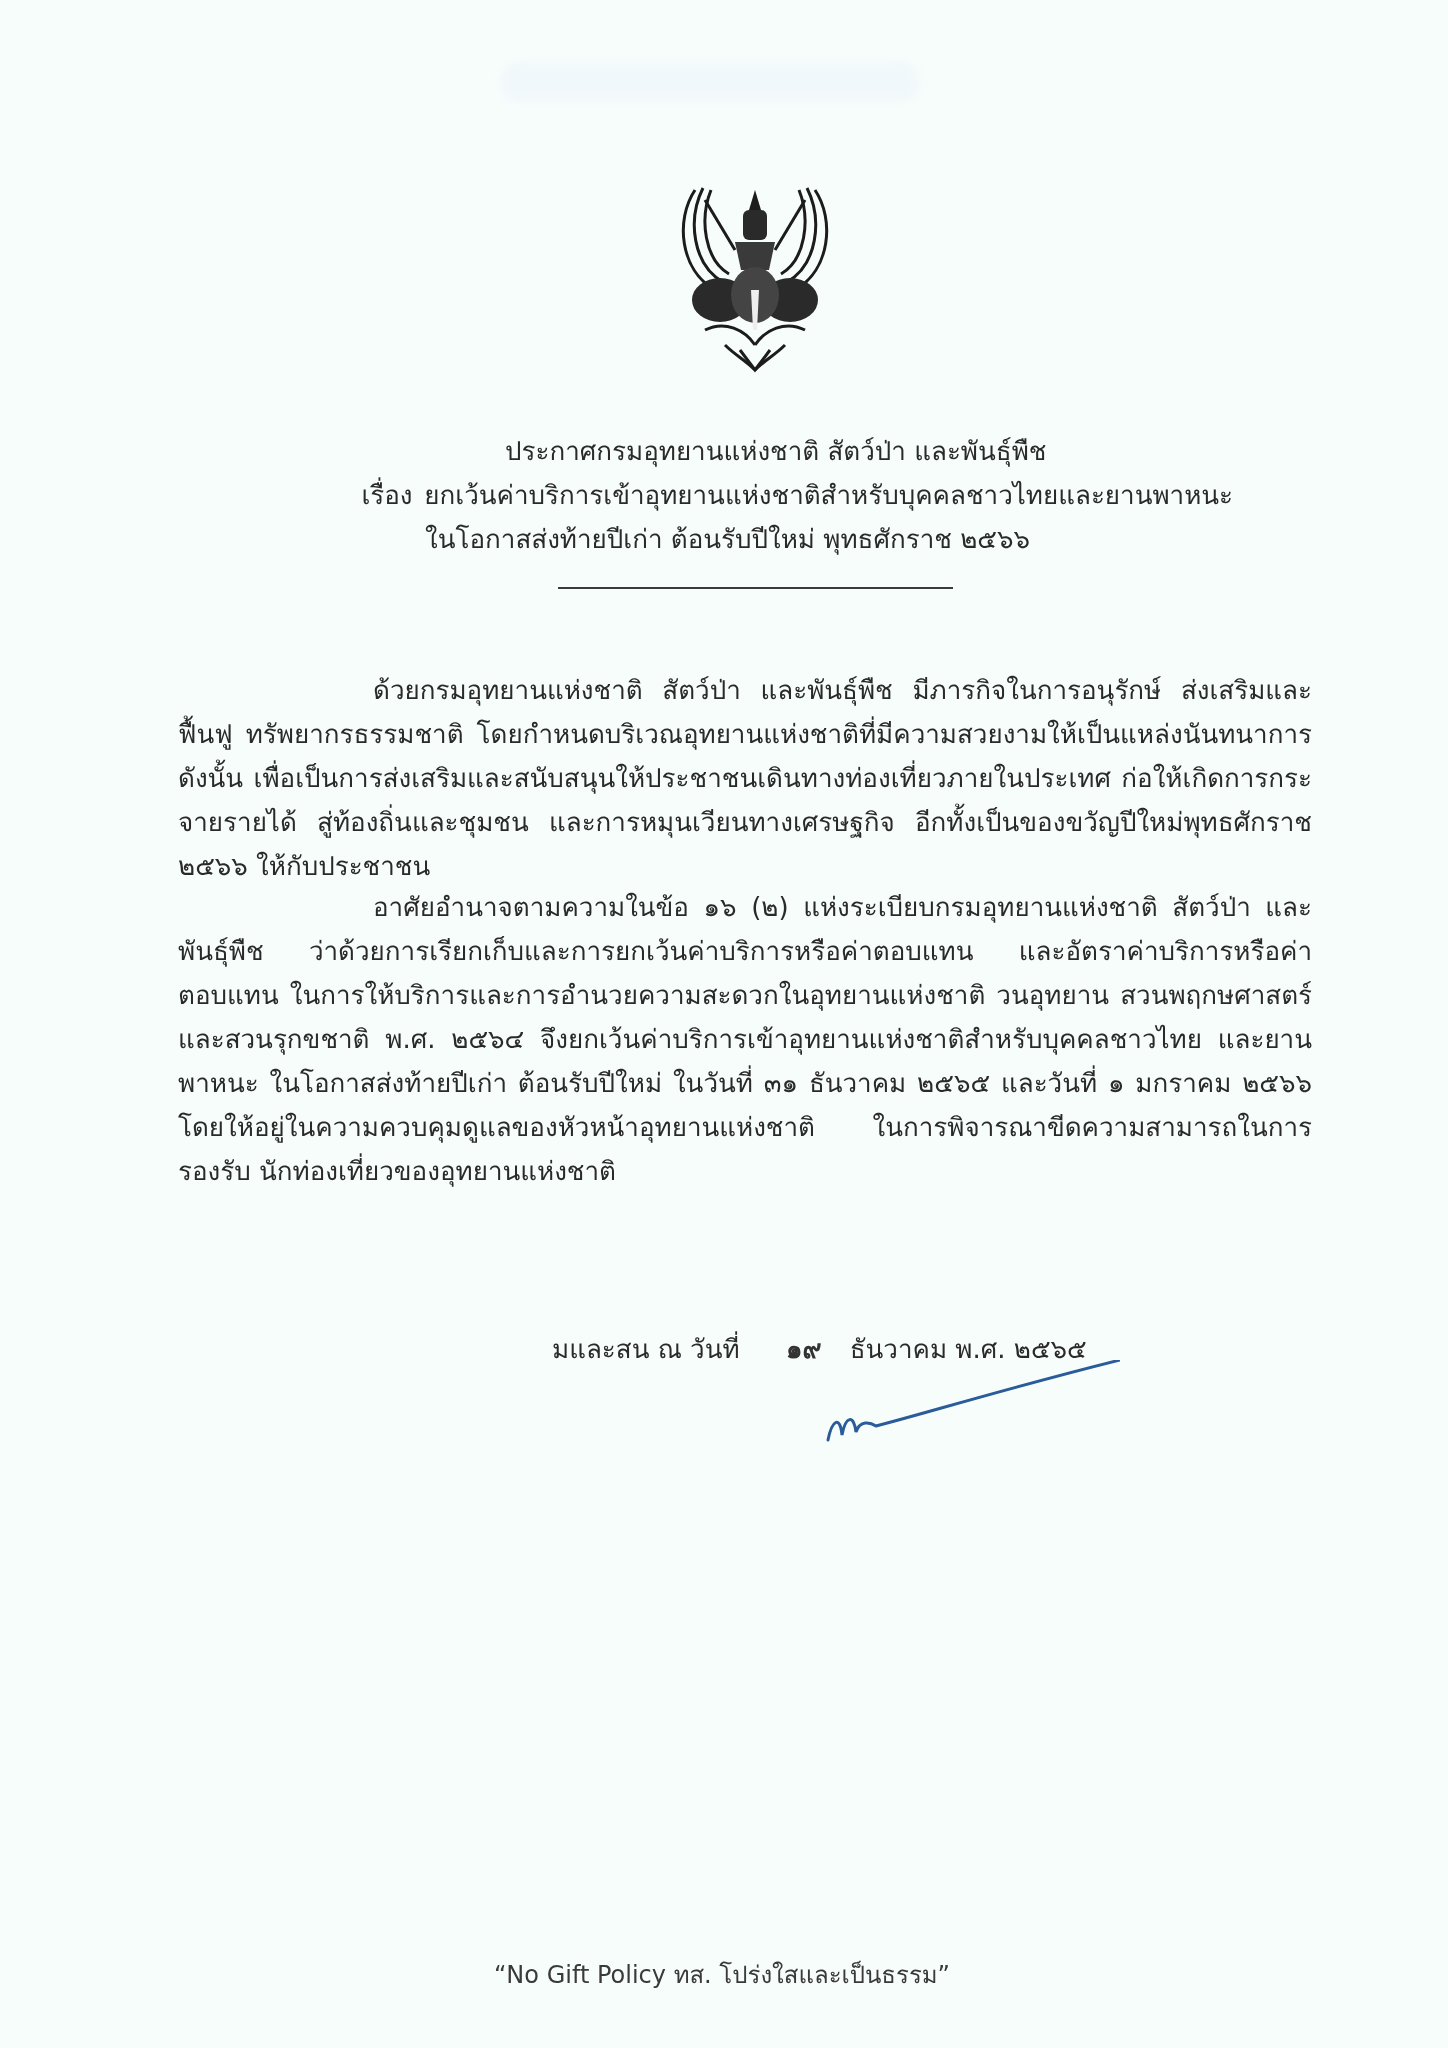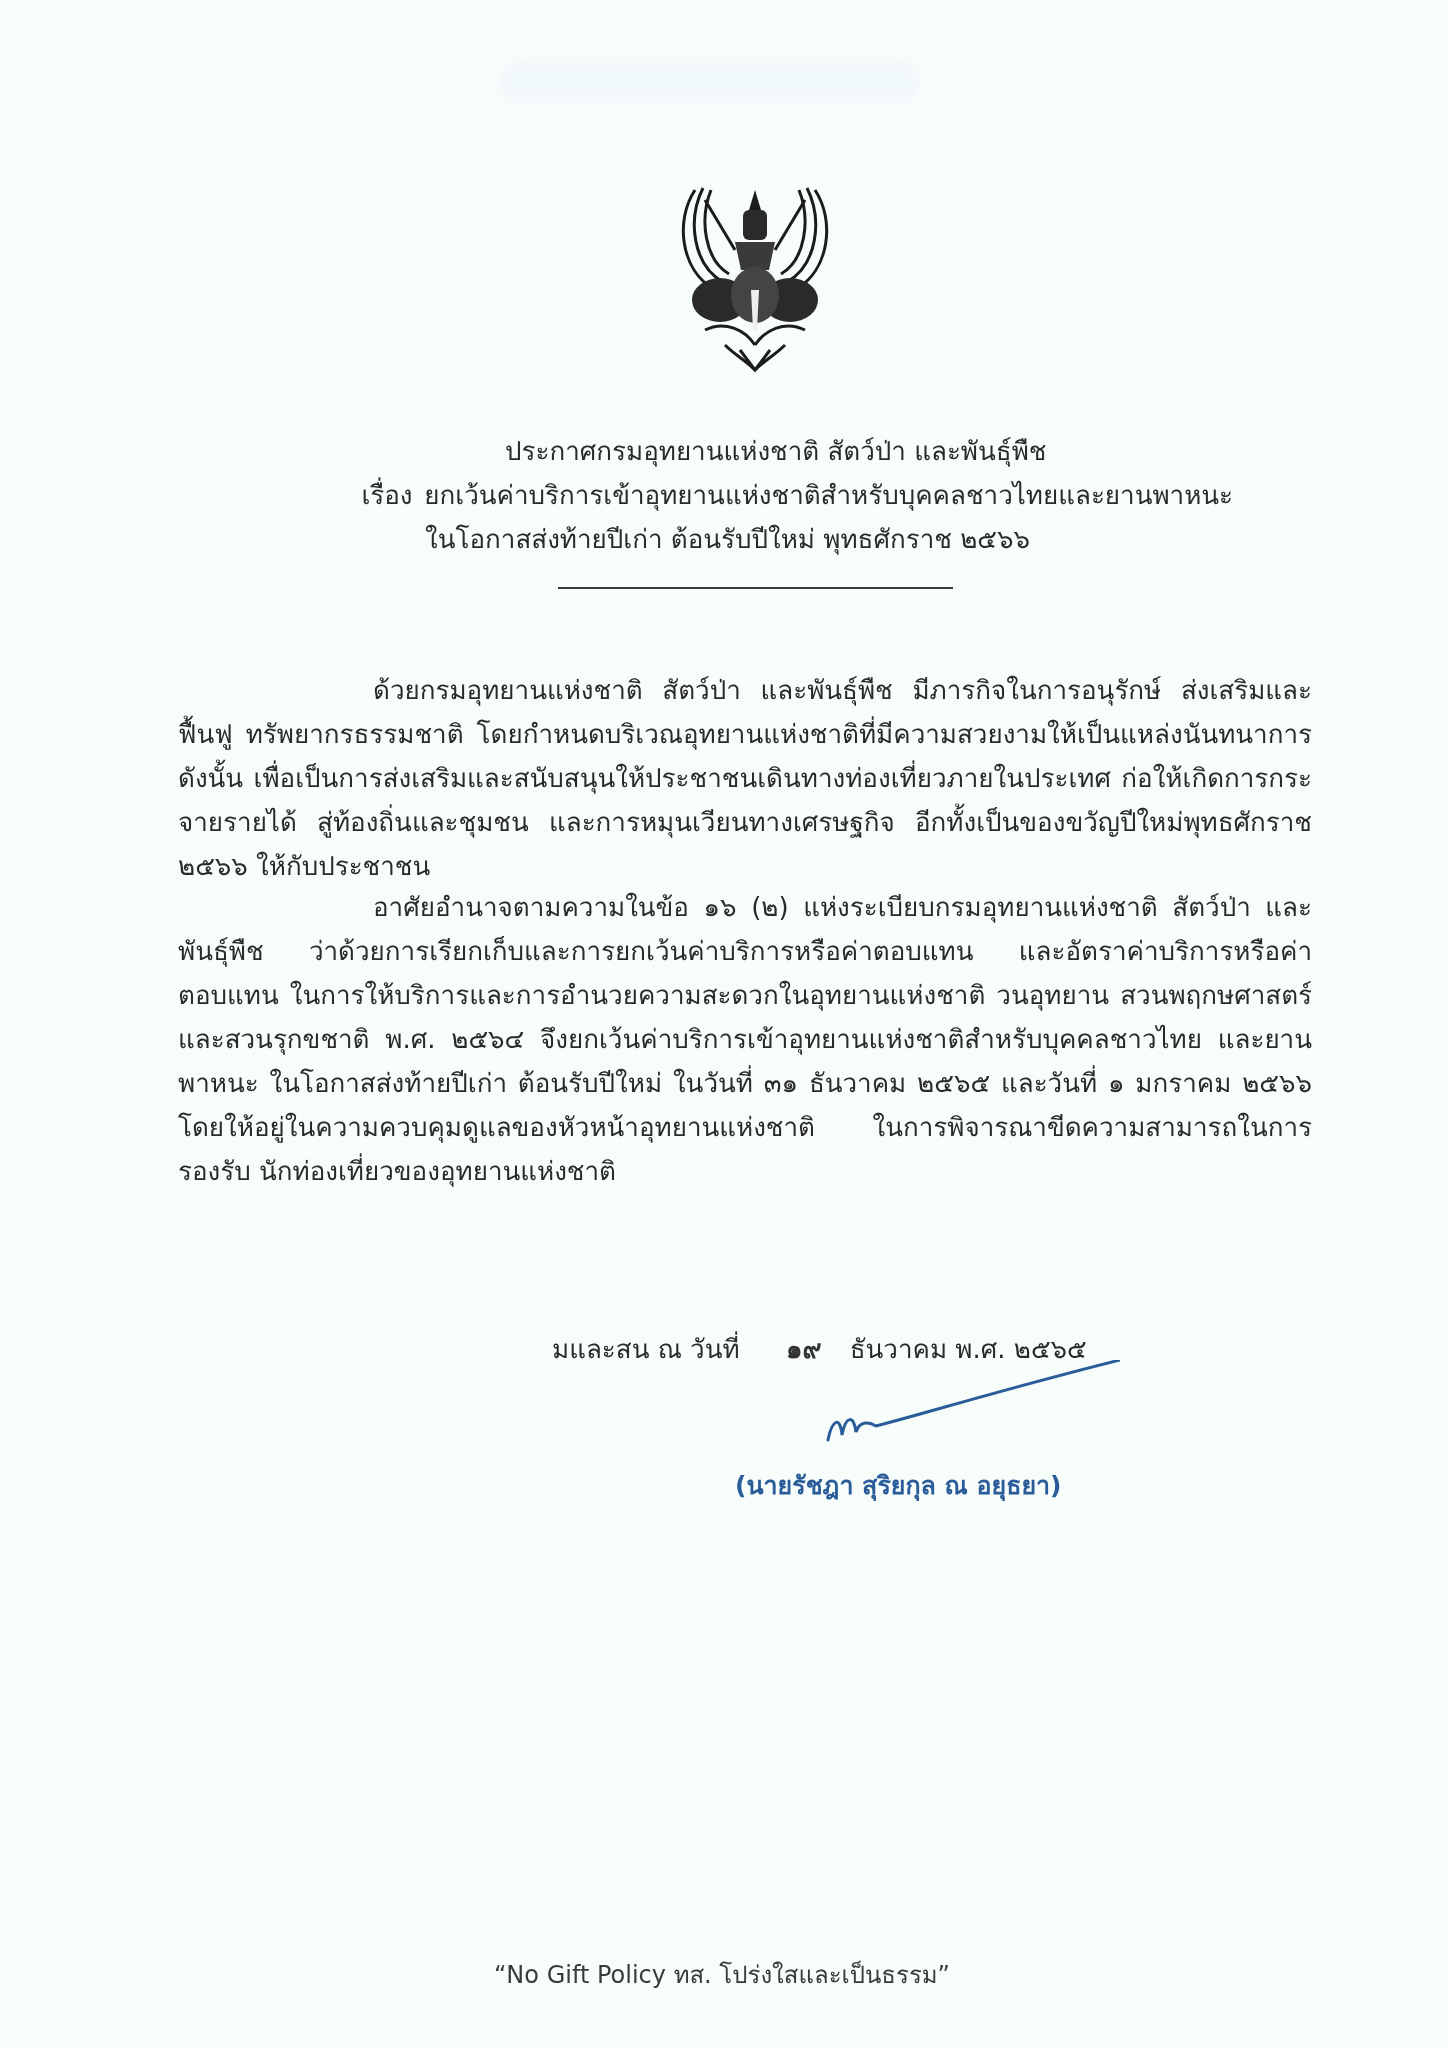--- a/index.html
+++ b/index.html
@@ -91,16 +91,15 @@
   <div class="date-line">
     <span>มและสน ณ วันที่</span>
     <span class="date-day">๑๙</span>
     <span>ธันวาคม พ.ศ. ๒๕๖๕</span>
   </div>
 
   <svg class="signature" viewBox="0 0 300 100">
     <path d="M8 80 C12 60, 20 55, 22 75 C26 55, 34 55, 36 72 C40 60, 50 62, 56 66 C100 55, 180 30, 300 0" fill="none" stroke="#2b5c9a" stroke-width="3" stroke-linecap="round"></path>
   </svg>
 
-  <div class="sig-name">(นายรัชฎา สุริยกุล ณ อยุธยา)</div>
 
   <div class="footer">“No Gift Policy ทส. โปร่งใสและเป็นธรรม”</div>
 </div>
 
 </body></html>

